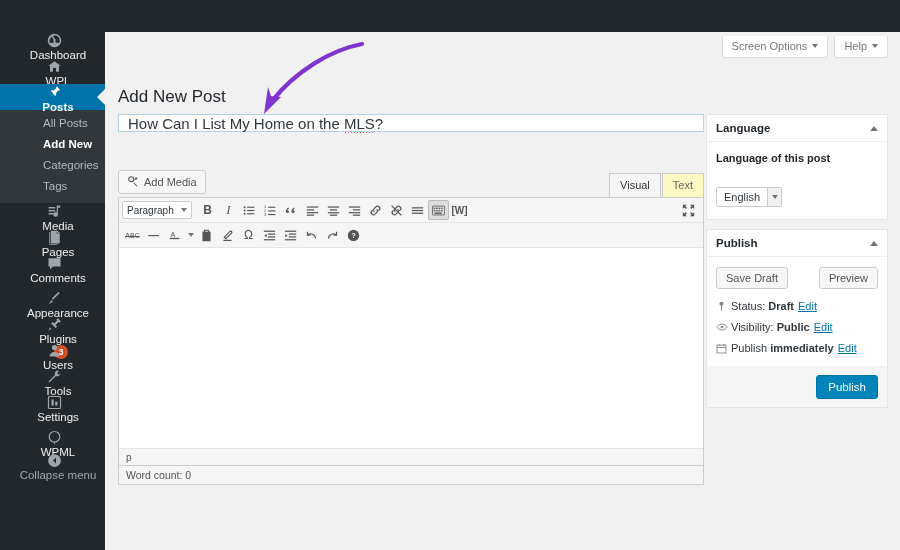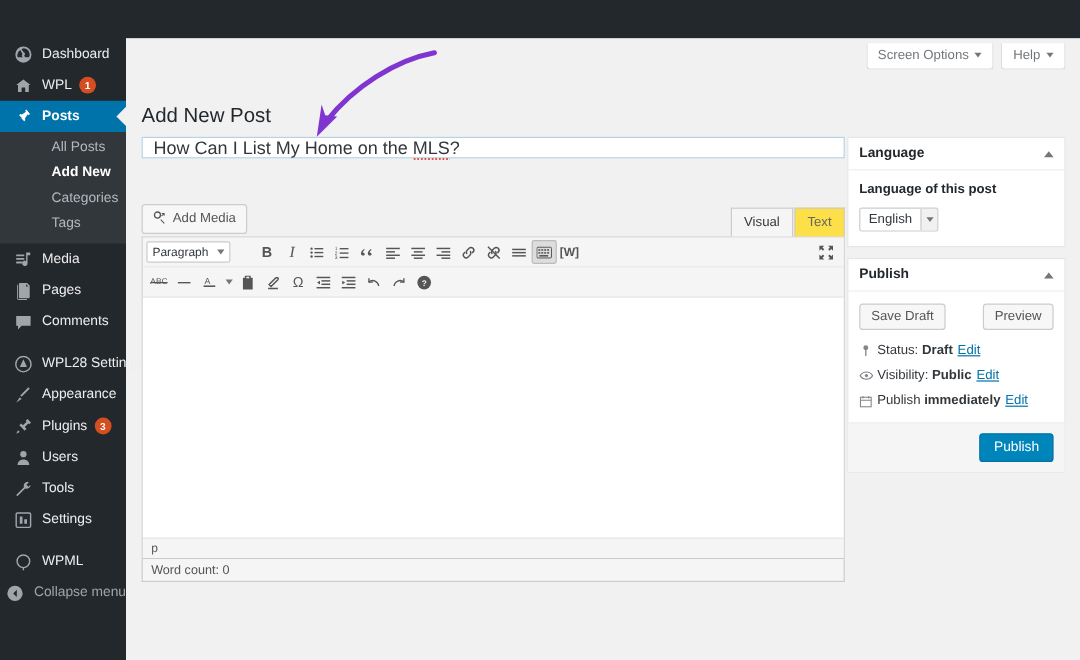--- a/index.html
+++ b/index.html
@@ -27,20 +27,21 @@
     z-index: 5;
   }
   .menu-item {
     position: relative;
     display: flex; align-items: center;
     height: 26px;
     padding-left: 11px;
     color: #eee;
     font-size: 11.5px;
     white-space: nowrap;
+    flex-direction: column;
   }
   .menu-item .ico {
     width: 17px; height: 17px;
     margin-right: 7px;
     display: inline-flex; align-items: center; justify-content: center;
     color: #a0a5aa;
     flex: none;
   }
   .menu-item .ico svg { display: block; }
   .menu-item.active {
@@ -143,42 +144,42 @@
     font-size: 11px; color: #555;
     padding: 4px 8px;
   }
   .ed-tabs {
     position: absolute; right: 0; bottom: 0;
     display: flex; gap: 1px;
   }
   .ed-tab {
     font-size: 11px; color: #666;
     padding: 5px 10px 6px;
-    background: #fde047;
+    background: #fef9c3;
     border: 1px solid #ccc; border-bottom: none;
   }
   .ed-tab.active { background: #f5f5f5; color: #32373c; border-color: #ccc;}
 
   .ed-box { border: 1px solid #ccc; background: #fff; }
   .tb-row {
     display: flex; align-items: center;
     min-height: 24px;
     background: #f5f5f5;
     border-bottom: 1px solid #e5e5e5;
     padding: 2px 3px;
     position: relative;
   }
   .tb-sel {
     display: flex; align-items: center; justify-content: space-between;
     width: 70px; height: 18px;
     background: #fff;
     border: 1px solid #ccc;
     border-radius: 2px;
     font-size: 10px; color: #32373c;
-    padding: 0 4px; margin-right: 20px;
+    padding: 0 4px; margin-right: 5px;
   }
   .tb-btn {
     width: 21px; height: 20px;
     display: inline-flex; align-items: center; justify-content: center;
     color: #555; font-size: 11px;
     flex: none;
   }
   .tb-btn.on {
     background: #ddd;
     border: 1px solid #bbb;
@@ -221,21 +222,21 @@
     border-bottom: 1px solid #eee;
   }
   .box-title { font-size: 11.5px; font-weight: bold; color: #23282d; }
   .caret-up {
     width: 0; height: 0;
     border-left: 4px solid transparent;
     border-right: 4px solid transparent;
     border-bottom: 5px solid #72777c;
   }
   .box-body { padding: 10px 9px 12px; }
-  .lang-label { font-size: 11px; font-weight: bold; color: #23282d; margin-bottom: 9px; }
+  .lang-label { font-size: 11px; font-weight: bold; color: #23282d; margin-bottom: 23px; }
   .lang-sel {
     display: inline-flex; align-items: stretch;
     border: 1px solid #ccc; border-radius: 2px;
     background: #fff; overflow: hidden;
   }
   .lang-sel .val { font-size: 11px; color: #32373c; padding: 3px 7px; }
   .lang-sel .arw {
     width: 14px;
     border-left: 1px solid #ccc;
     background: #f1f1f1;
@@ -342,29 +343,20 @@
     <span class="ico">
       <svg width="15" height="15" viewBox="0 0 20 20" fill="currentColor">
           <path d="M2 3h16v11H8l-4 4v-4H2V3z"></path>
         </svg>
     </span>
     <span>Comments</span>
   </div>
 
   <div class="menu-gap"></div>
 
-  <div class="menu-item">
-    <span class="ico">
-      <svg width="15" height="15" viewBox="0 0 20 20" fill="currentColor">
-          <circle cx="10" cy="10" r="8.5" fill="none" stroke="currentColor" stroke-width="1.6"></circle>
-          <path d="M10 4.5l4 8.5H6l4-8.5z"></path>
-        </svg>
-    </span>
-    <span>WPL28 Settings</span>
-  </div>
 
   <div class="menu-item">
     <span class="ico">
       <svg width="15" height="15" viewBox="0 0 20 20" fill="currentColor">
           <path d="M17 2.5l-1.5-1.5-9 9 1.5 1.5 9-9zM6 12l-4 6 6-4-2-2z"></path>
         </svg>
     </span>
     <span>Appearance</span>
   </div>
 

